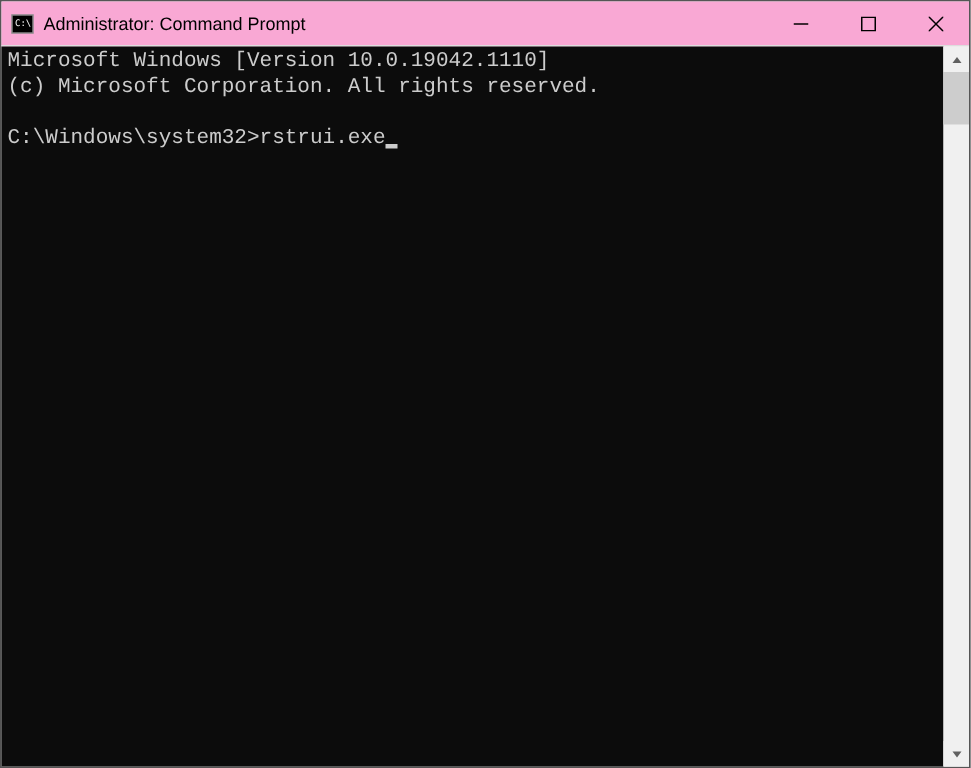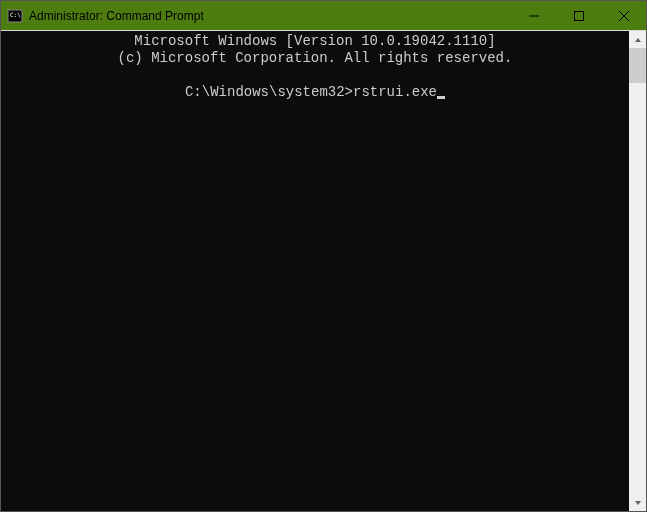--- a/index.html
+++ b/index.html
@@ -17,21 +17,21 @@
     .window {
       width: 647px;
       height: 512px;
       border: 1px solid #555;
       background: #fff;
       display: flex;
       flex-direction: column;
     }
     .titlebar {
       height: 30px;
-      background: #4d7c0f;
+      background: #f9a8d4;
       display: flex;
       align-items: center;
       border-bottom: 1px solid #ddd;
       flex-shrink: 0;
       justify-content: space-between;
     }
     .titlebar-icon {
       width: 16px;
       height: 16px;
       margin-left: 6px;
@@ -76,21 +76,20 @@
     .terminal {
       flex: 1;
       background: #0c0c0c;
       color: #cccccc;
       font-family: Consolas, "Courier New", monospace;
       font-size: 14px;
       line-height: 17px;
       padding: 2px 4px;
       white-space: pre;
       overflow: hidden;
-      text-align: center;
     }
     .terminal .prompt-line {
       display: inline;
     }
     .cursor {
       display: inline-block;
       width: 8px;
       height: 3px;
       background: #cccccc;
       vertical-align: bottom;

